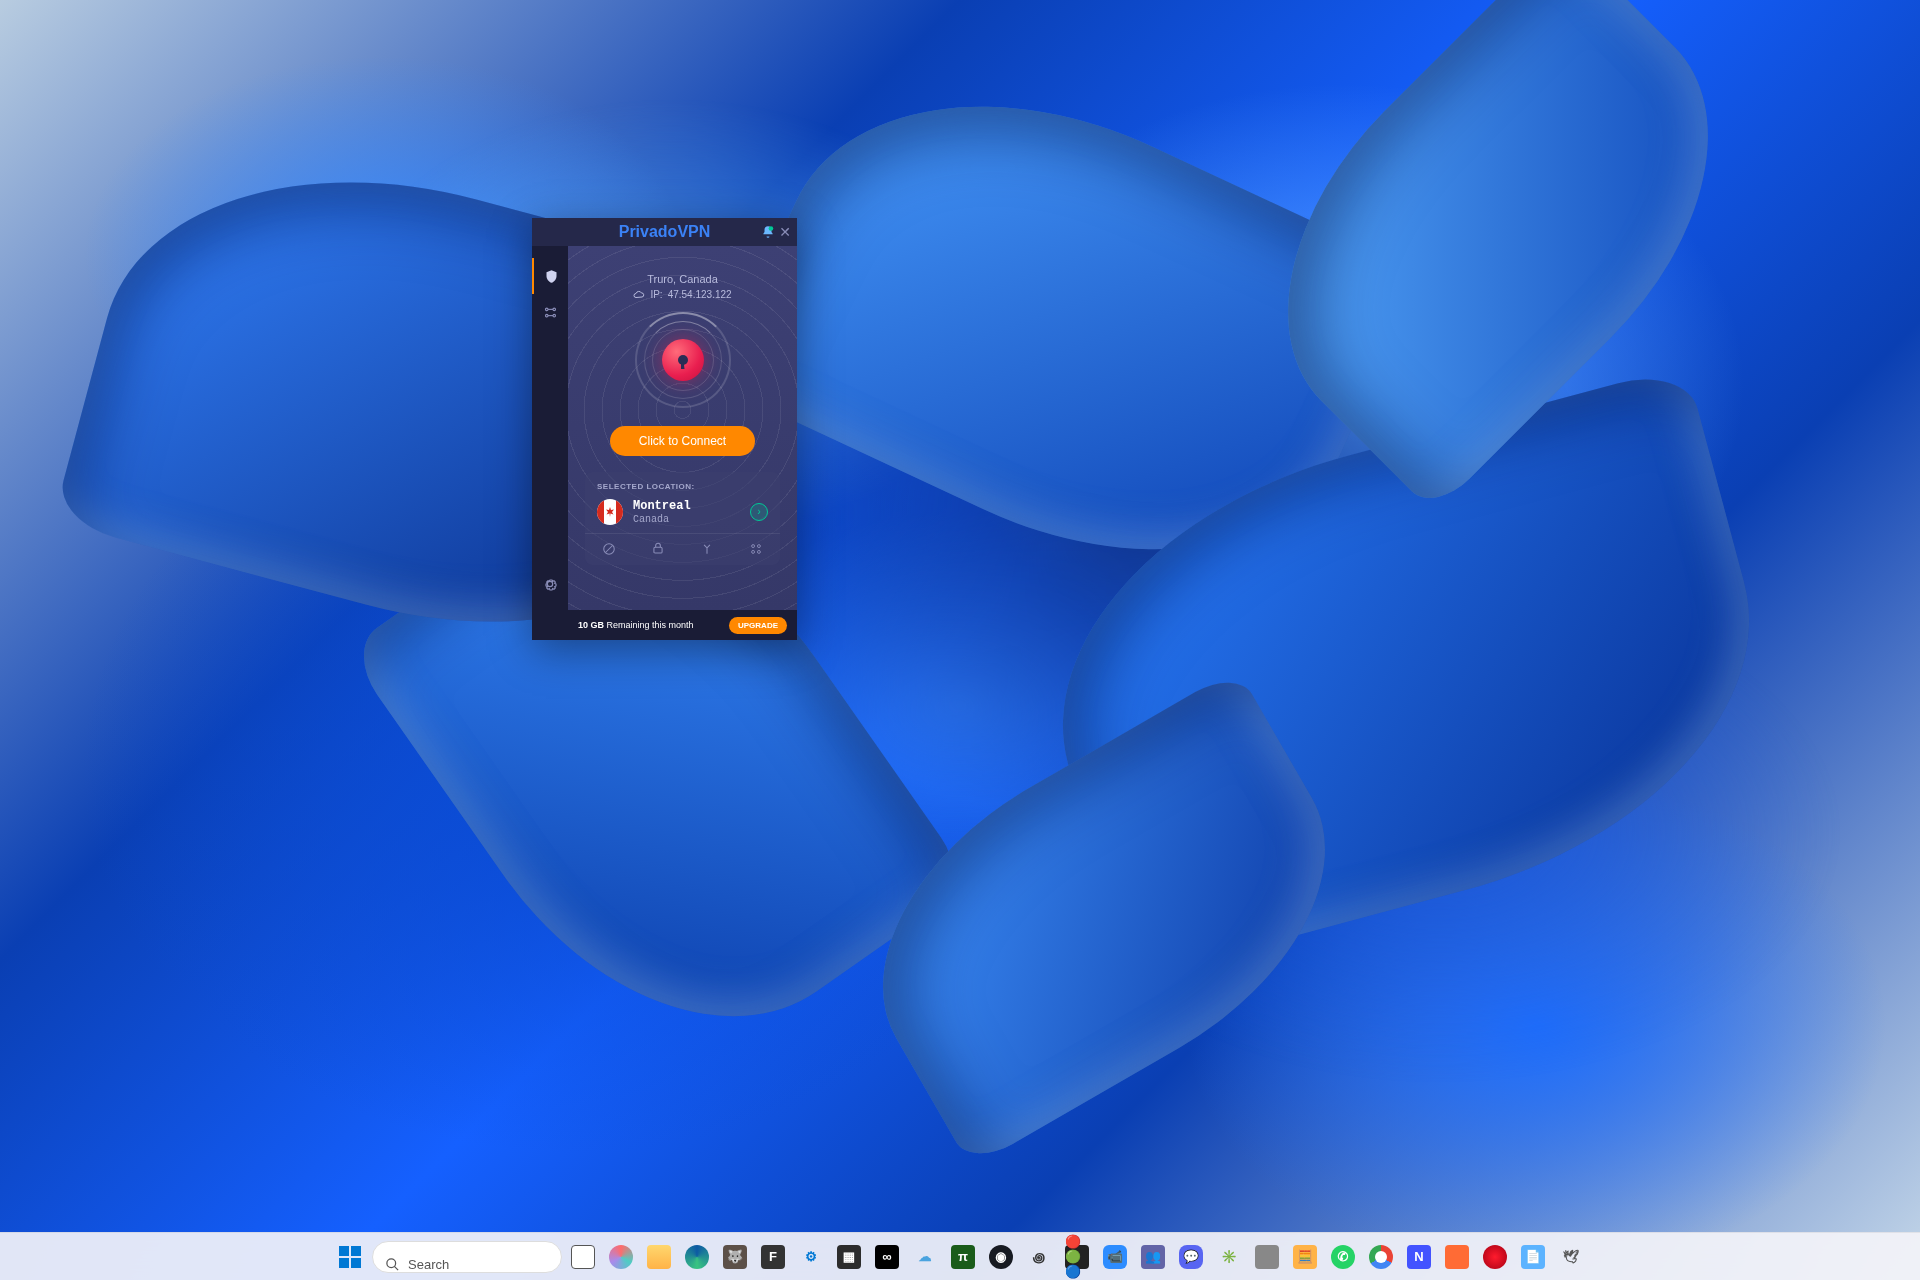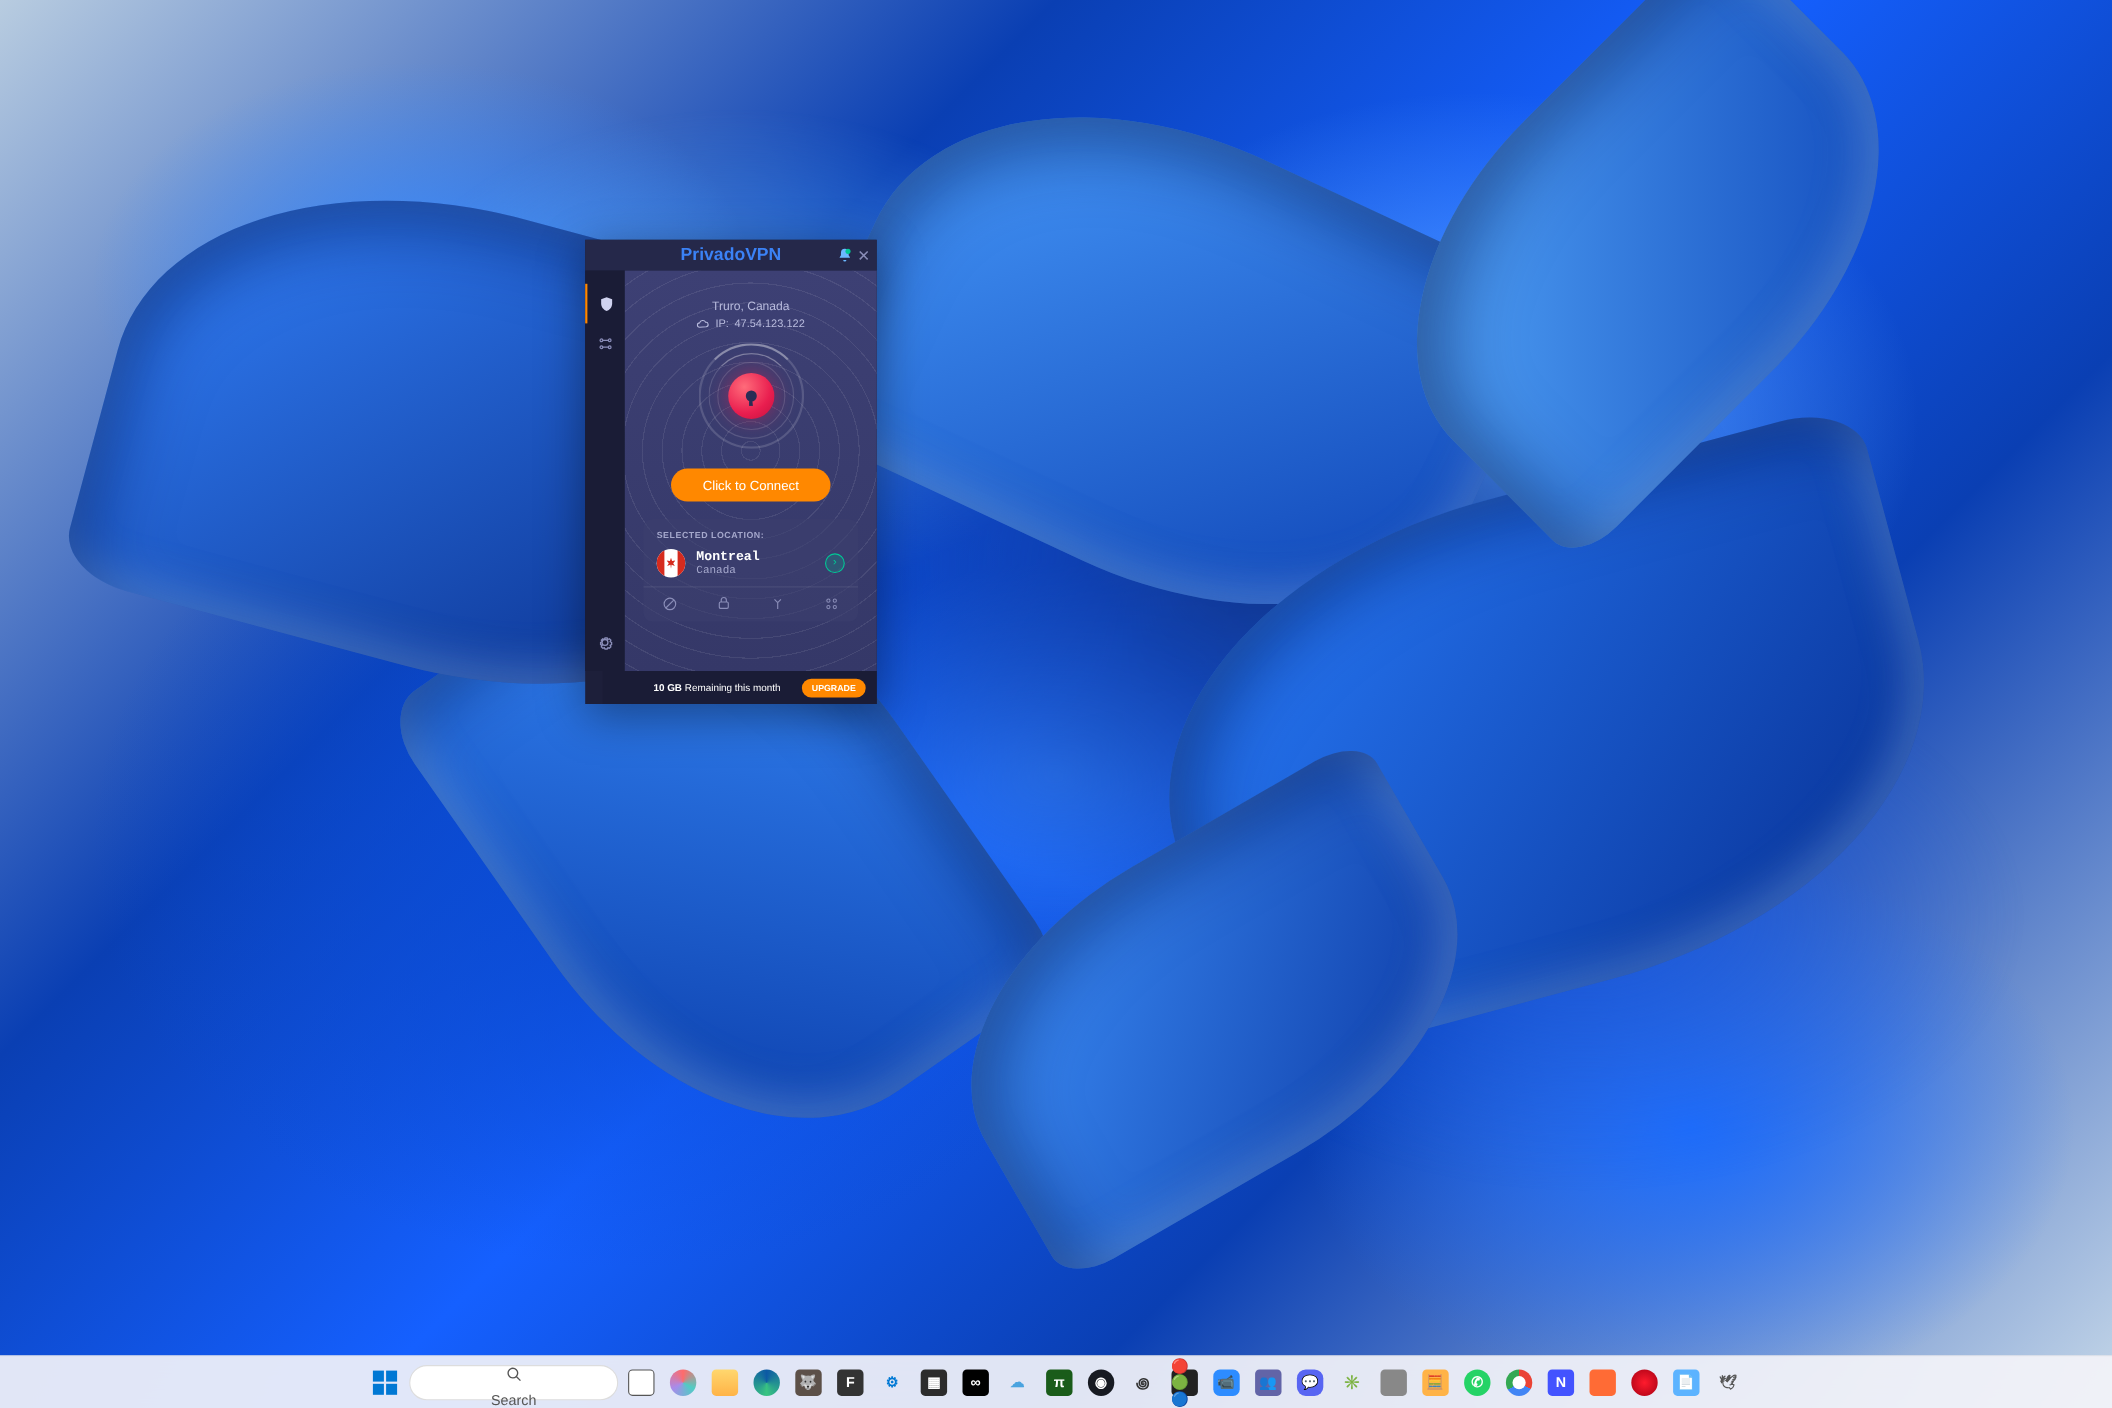--- a/index.html
+++ b/index.html
@@ -169,21 +169,20 @@
     border-top:1px solid rgba(255,255,255,0.08);
     margin:8px -12px -6px; padding:6px 0 2px;
   }
   .feat-icon { color:#8a8db8; font-size:13px; padding:2px 6px; }
   
   .vpn-footer {
     background:#1a1c36;
     height:30px;
     display:flex; align-items:center; justify-content:space-between;
     padding:0 10px 0 46px;
-    margin-left:16px;
   }
   .footer-text { color:#fff; font-size:9px; }
   .footer-text b { font-weight:700; }
   .upgrade-btn {
     background:#ff8800; color:#fff;
     font-size:8px; font-weight:700;
     padding:4px 9px; border-radius:10px;
     cursor:pointer;
   }
   
@@ -204,24 +203,23 @@
   }
   .win-logo {
     width:22px; height:22px;
     display:grid; grid-template:1fr 1fr/1fr 1fr; gap:2px;
   }
   .win-logo div { background:#0078d4; }
   .search-box {
     width:190px; height:32px;
     background:#fff; border:1px solid #ddd;
     border-radius:16px;
-    display:flex; align-items:center;
+    display:flex; align-items:flex-end;
     padding:0 12px; gap:8px;
     cursor:text;
-    flex-direction:column;
   }
   .search-box svg { flex-shrink:0; }
   .search-text { color:#555; font-size:13px; }
   .tb-app {
     width:34px; height:34px;
     display:flex; align-items:center; justify-content:center;
     border-radius:4px; cursor:pointer;
     font-size:18px;
   }
   .app-ico { width:24px; height:24px; border-radius:4px; display:flex; align-items:center; justify-content:center; font-size:13px; font-weight:bold; }

